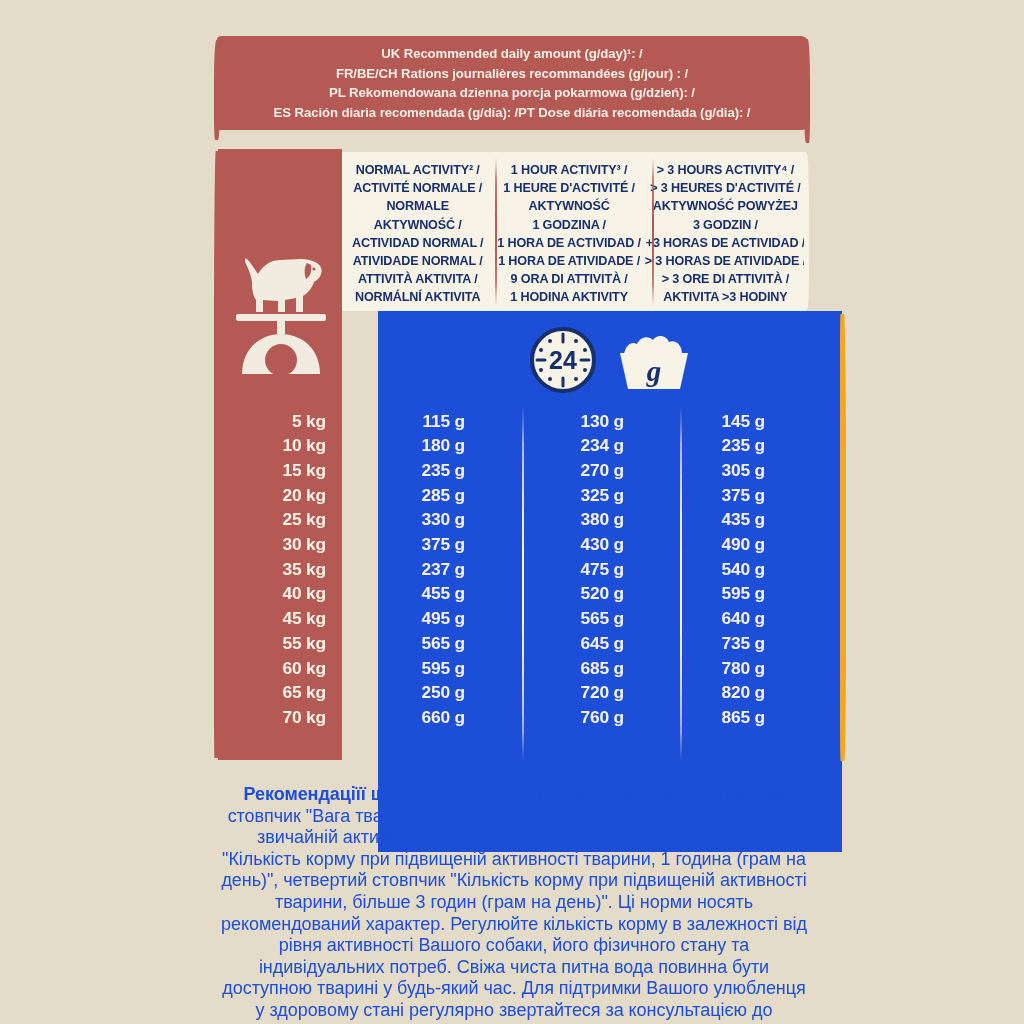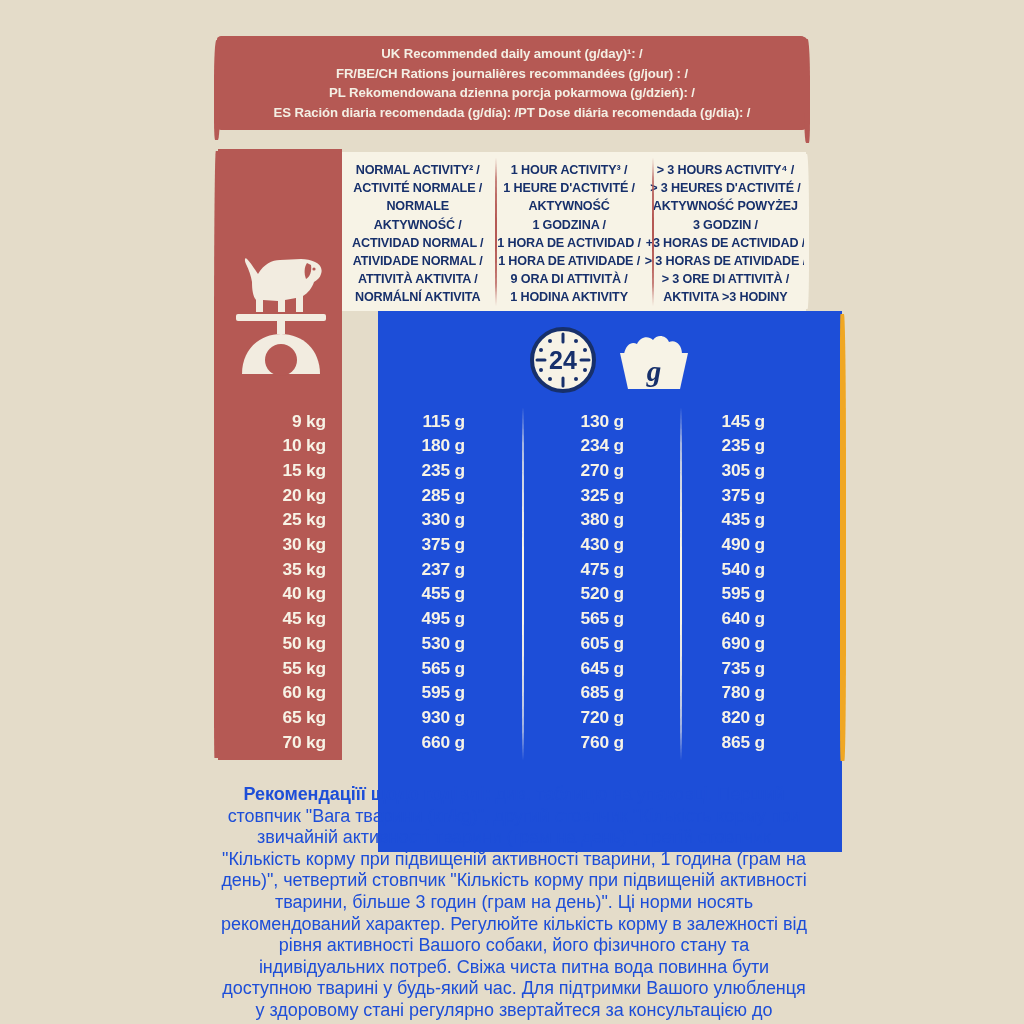--- a/index.html
+++ b/index.html
@@ -356,21 +356,21 @@
         </svg>
       </div>
 
     </div>
     <div class="odiv o1"></div>
     <div class="odiv o2"></div>
   </div>
 
   <div class="rows" id="rows">
       <div class="row">
-        <div class="cell w">9 kg</div>
+        <div class="cell w">5 kg</div>
         <div class="cell c1">115 g</div>
         <div class="cell c2">130 g</div>
         <div class="cell c3">145 g</div>
       </div>
       <div class="row">
         <div class="cell w">10 kg</div>
         <div class="cell c1">180 g</div>
         <div class="cell c2">234 g</div>
         <div class="cell c3">235 g</div>
       </div>
@@ -410,40 +410,34 @@
         <div class="cell c2">520 g</div>
         <div class="cell c3">595 g</div>
       </div>
       <div class="row">
         <div class="cell w">45 kg</div>
         <div class="cell c1">495 g</div>
         <div class="cell c2">565 g</div>
         <div class="cell c3">640 g</div>
       </div>
       <div class="row">
-        <div class="cell w">50 kg</div>
-        <div class="cell c1">530 g</div>
-        <div class="cell c2">605 g</div>
-        <div class="cell c3">690 g</div>
-      </div>
-      <div class="row">
         <div class="cell w">55 kg</div>
         <div class="cell c1">565 g</div>
         <div class="cell c2">645 g</div>
         <div class="cell c3">735 g</div>
       </div>
       <div class="row">
         <div class="cell w">60 kg</div>
         <div class="cell c1">595 g</div>
         <div class="cell c2">685 g</div>
         <div class="cell c3">780 g</div>
       </div>
       <div class="row">
         <div class="cell w">65 kg</div>
-        <div class="cell c1">930 g</div>
+        <div class="cell c1">250 g</div>
         <div class="cell c2">720 g</div>
         <div class="cell c3">820 g</div>
       </div>
       <div class="row">
         <div class="cell w">70 kg</div>
         <div class="cell c1">660 g</div>
         <div class="cell c2">760 g</div>
         <div class="cell c3">865 g</div>
       </div>
     </div>

